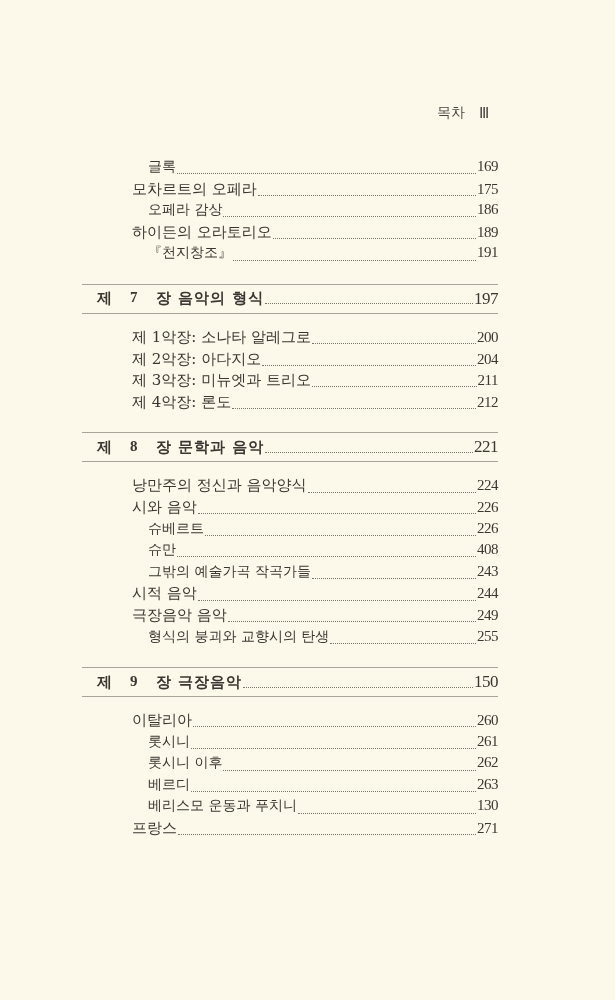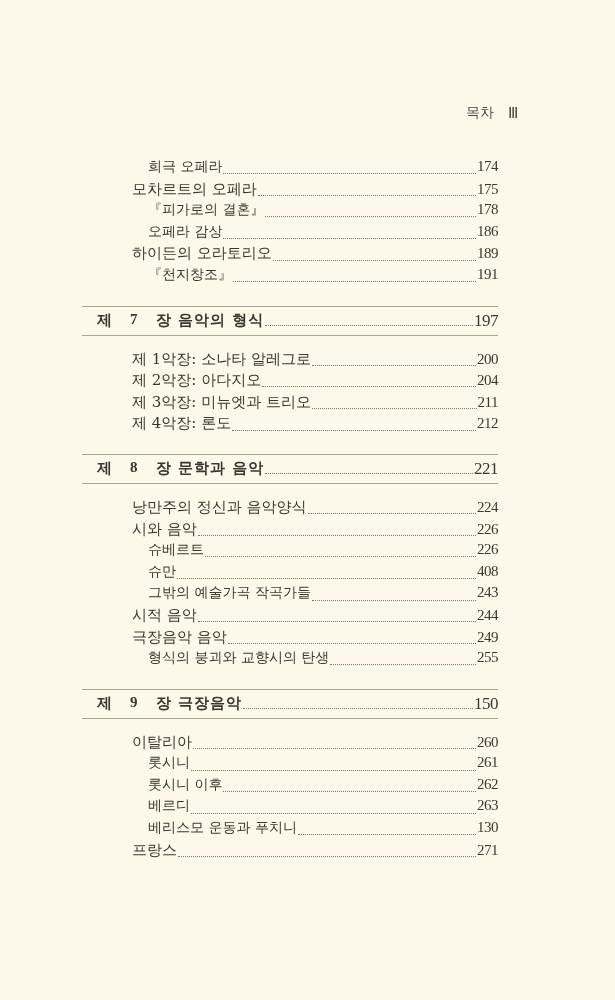--- a/index.html
+++ b/index.html
@@ -5,21 +5,21 @@
   html, body { margin: 0; padding: 0; }
   body {
     width: 615px; height: 1000px;
     background: #fdf9ea;
     font-family: "DejaVu Serif", "Liberation Serif", serif;
     color: #3a3631;
     position: relative;
     overflow: hidden;
   }
   .running-head {
-    position: absolute; top: 104px; left: 466px;
+    position: absolute; top: 104px; left: 437px;
     font-size: 14px; color: #4a4540;
     display: flex; align-items: center; gap: 14px;
   }
   .running-head .pnum { font-family: "Liberation Serif", serif; font-size: 15px; letter-spacing: 1px; }
   .toc {
     position: absolute; left: 82px; top: 158px; width: 416px;
   }
   .row {
     display: flex; align-items: baseline; height: 21.6px;
     font-size: 15px; white-space: nowrap;
@@ -54,33 +54,28 @@
 <body>
 
 <div class="running-head">
   <span>목차</span>
   <span class="pnum">Ⅲ</span>
 </div>
 
 <div class="toc">
 
   <div class="row lvl2">
-      <span class="label">희극 오페라</span>
-      <span class="dots"></span>
-      <span class="page">174</span>
+      <span class="label">글록</span>
+      <span class="dots"></span>
+      <span class="page">169</span>
     </div>
   <div class="row lvl1">
       <span class="label">모차르트의 오페라</span>
       <span class="dots"></span>
       <span class="page">175</span>
-    </div>
-  <div class="row lvl2">
-      <span class="label">『피가로의 결혼』</span>
-      <span class="dots"></span>
-      <span class="page">178</span>
     </div>
   <div class="row lvl2">
       <span class="label">오페라 감상</span>
       <span class="dots"></span>
       <span class="page">186</span>
     </div>
   <div class="row lvl1">
       <span class="label">하이든의 오라토리오</span>
       <span class="dots"></span>
       <span class="page">189</span>

